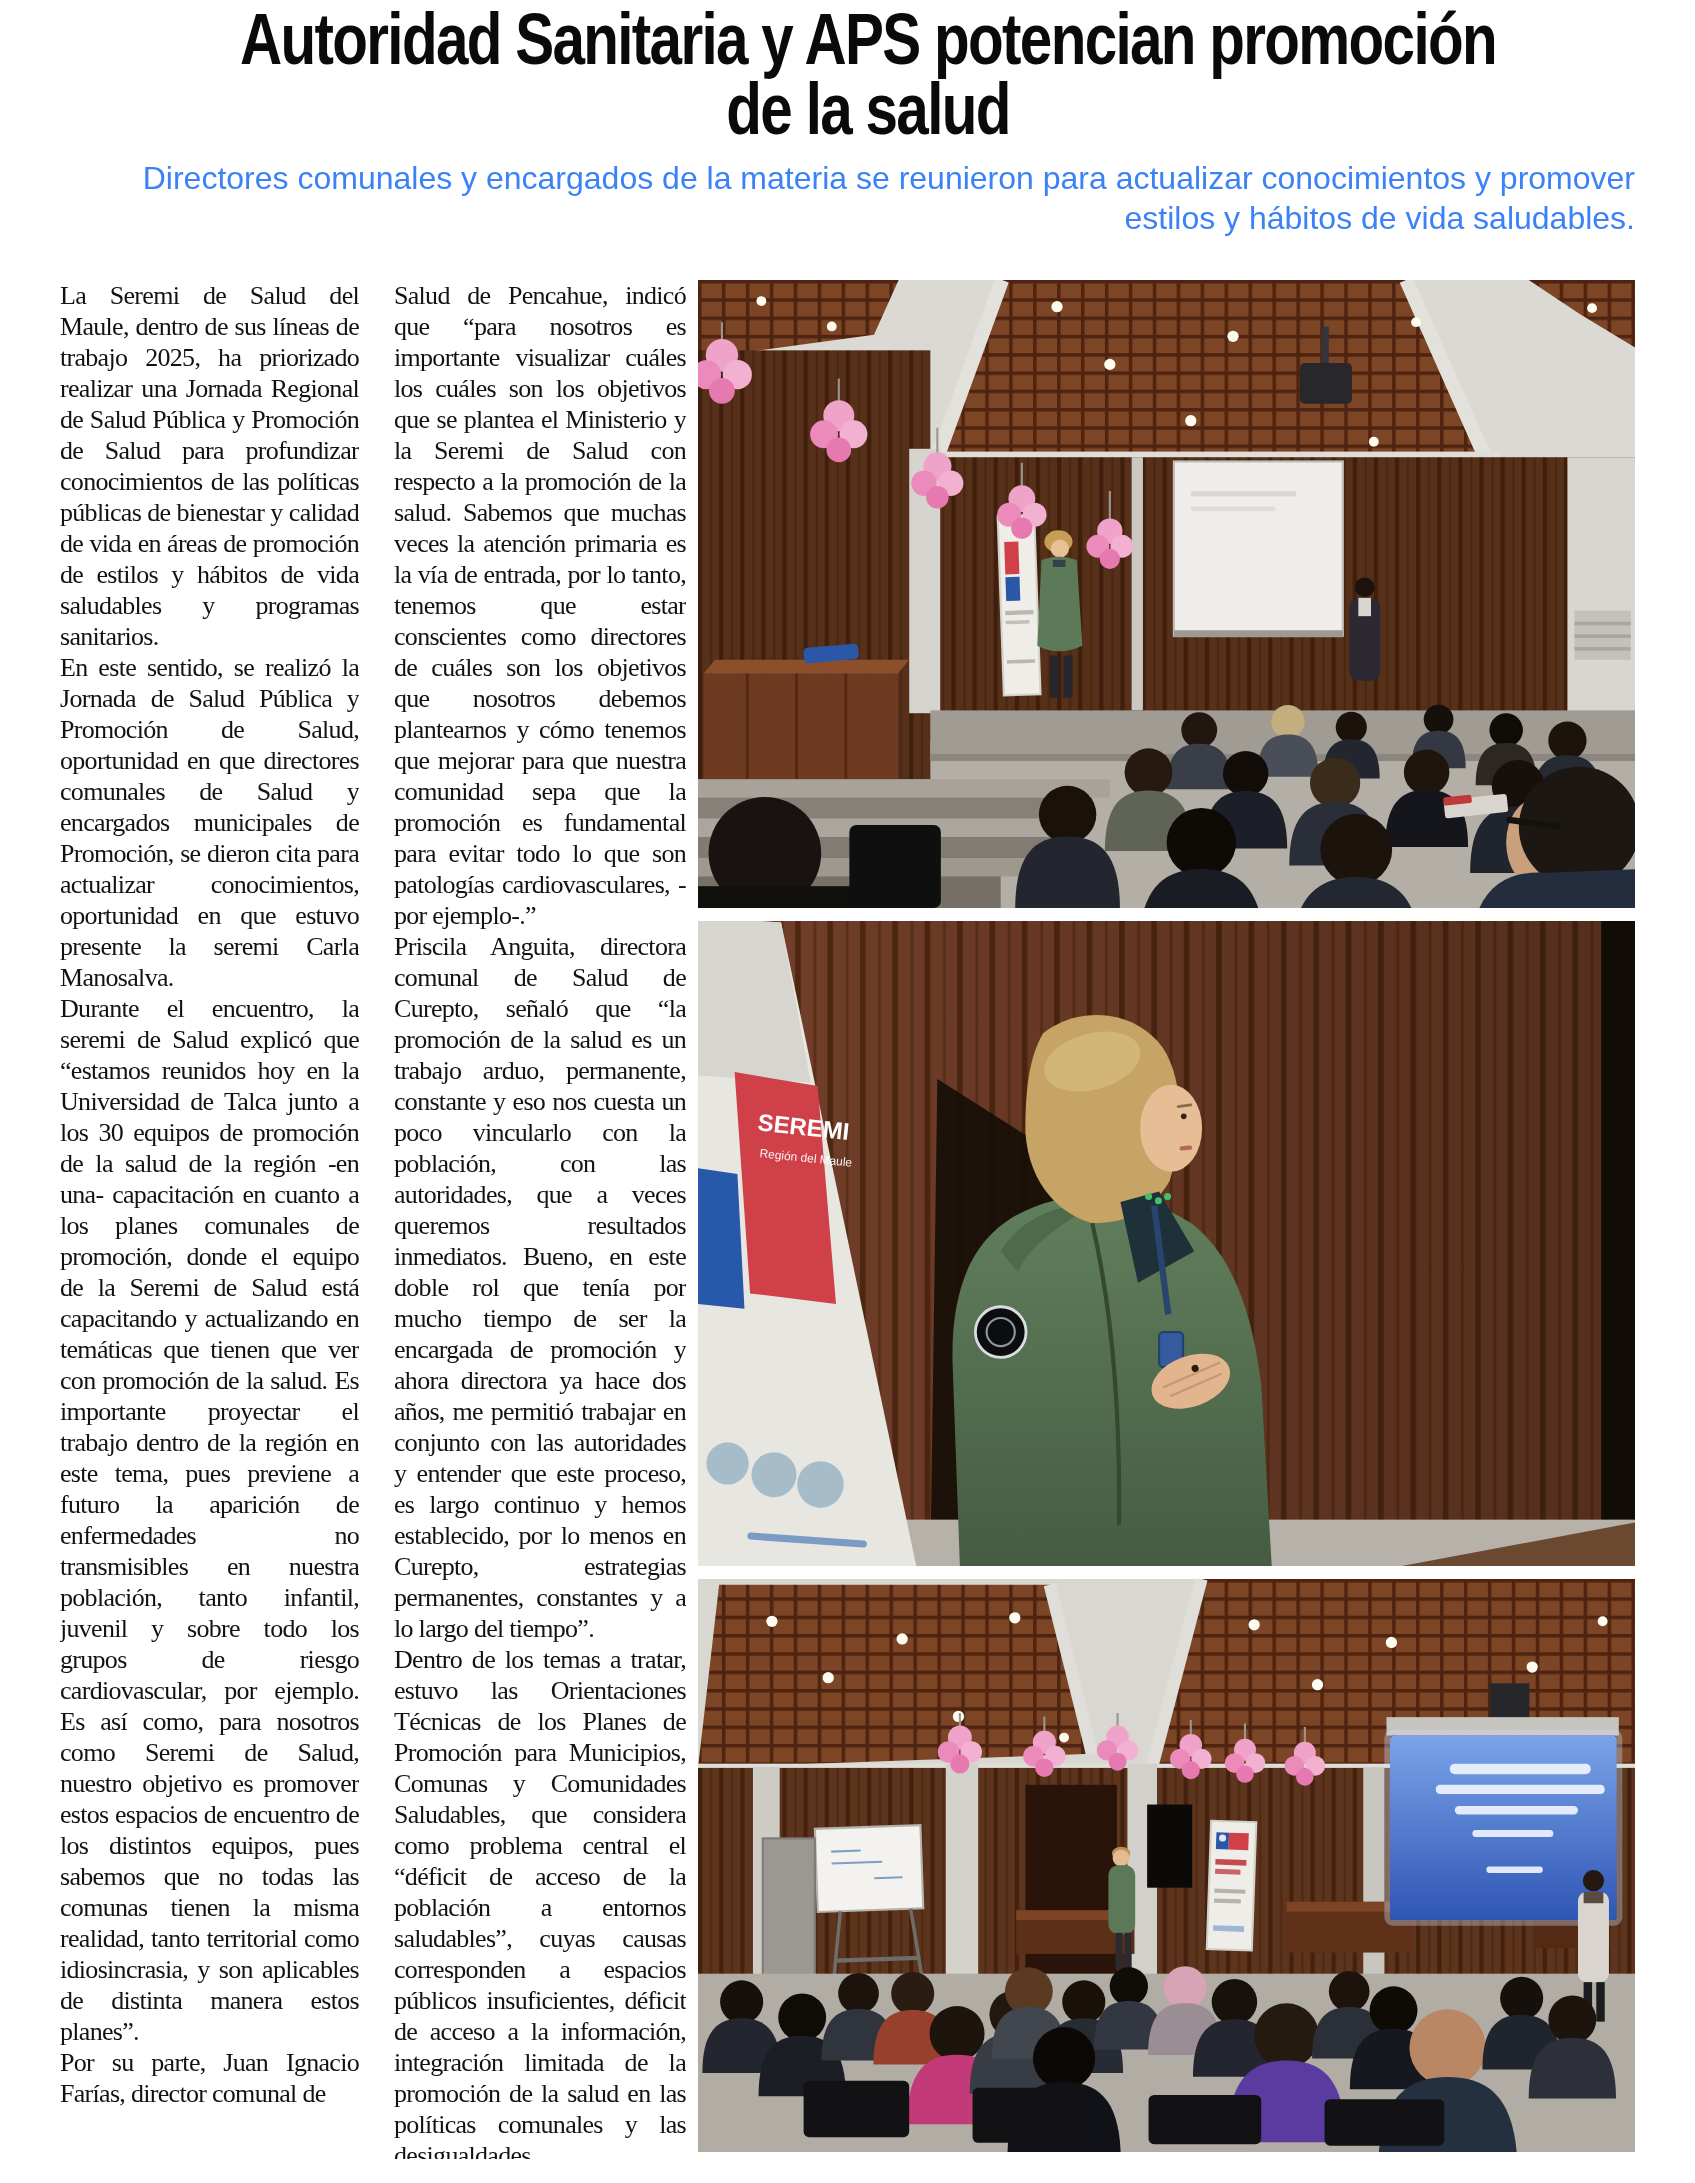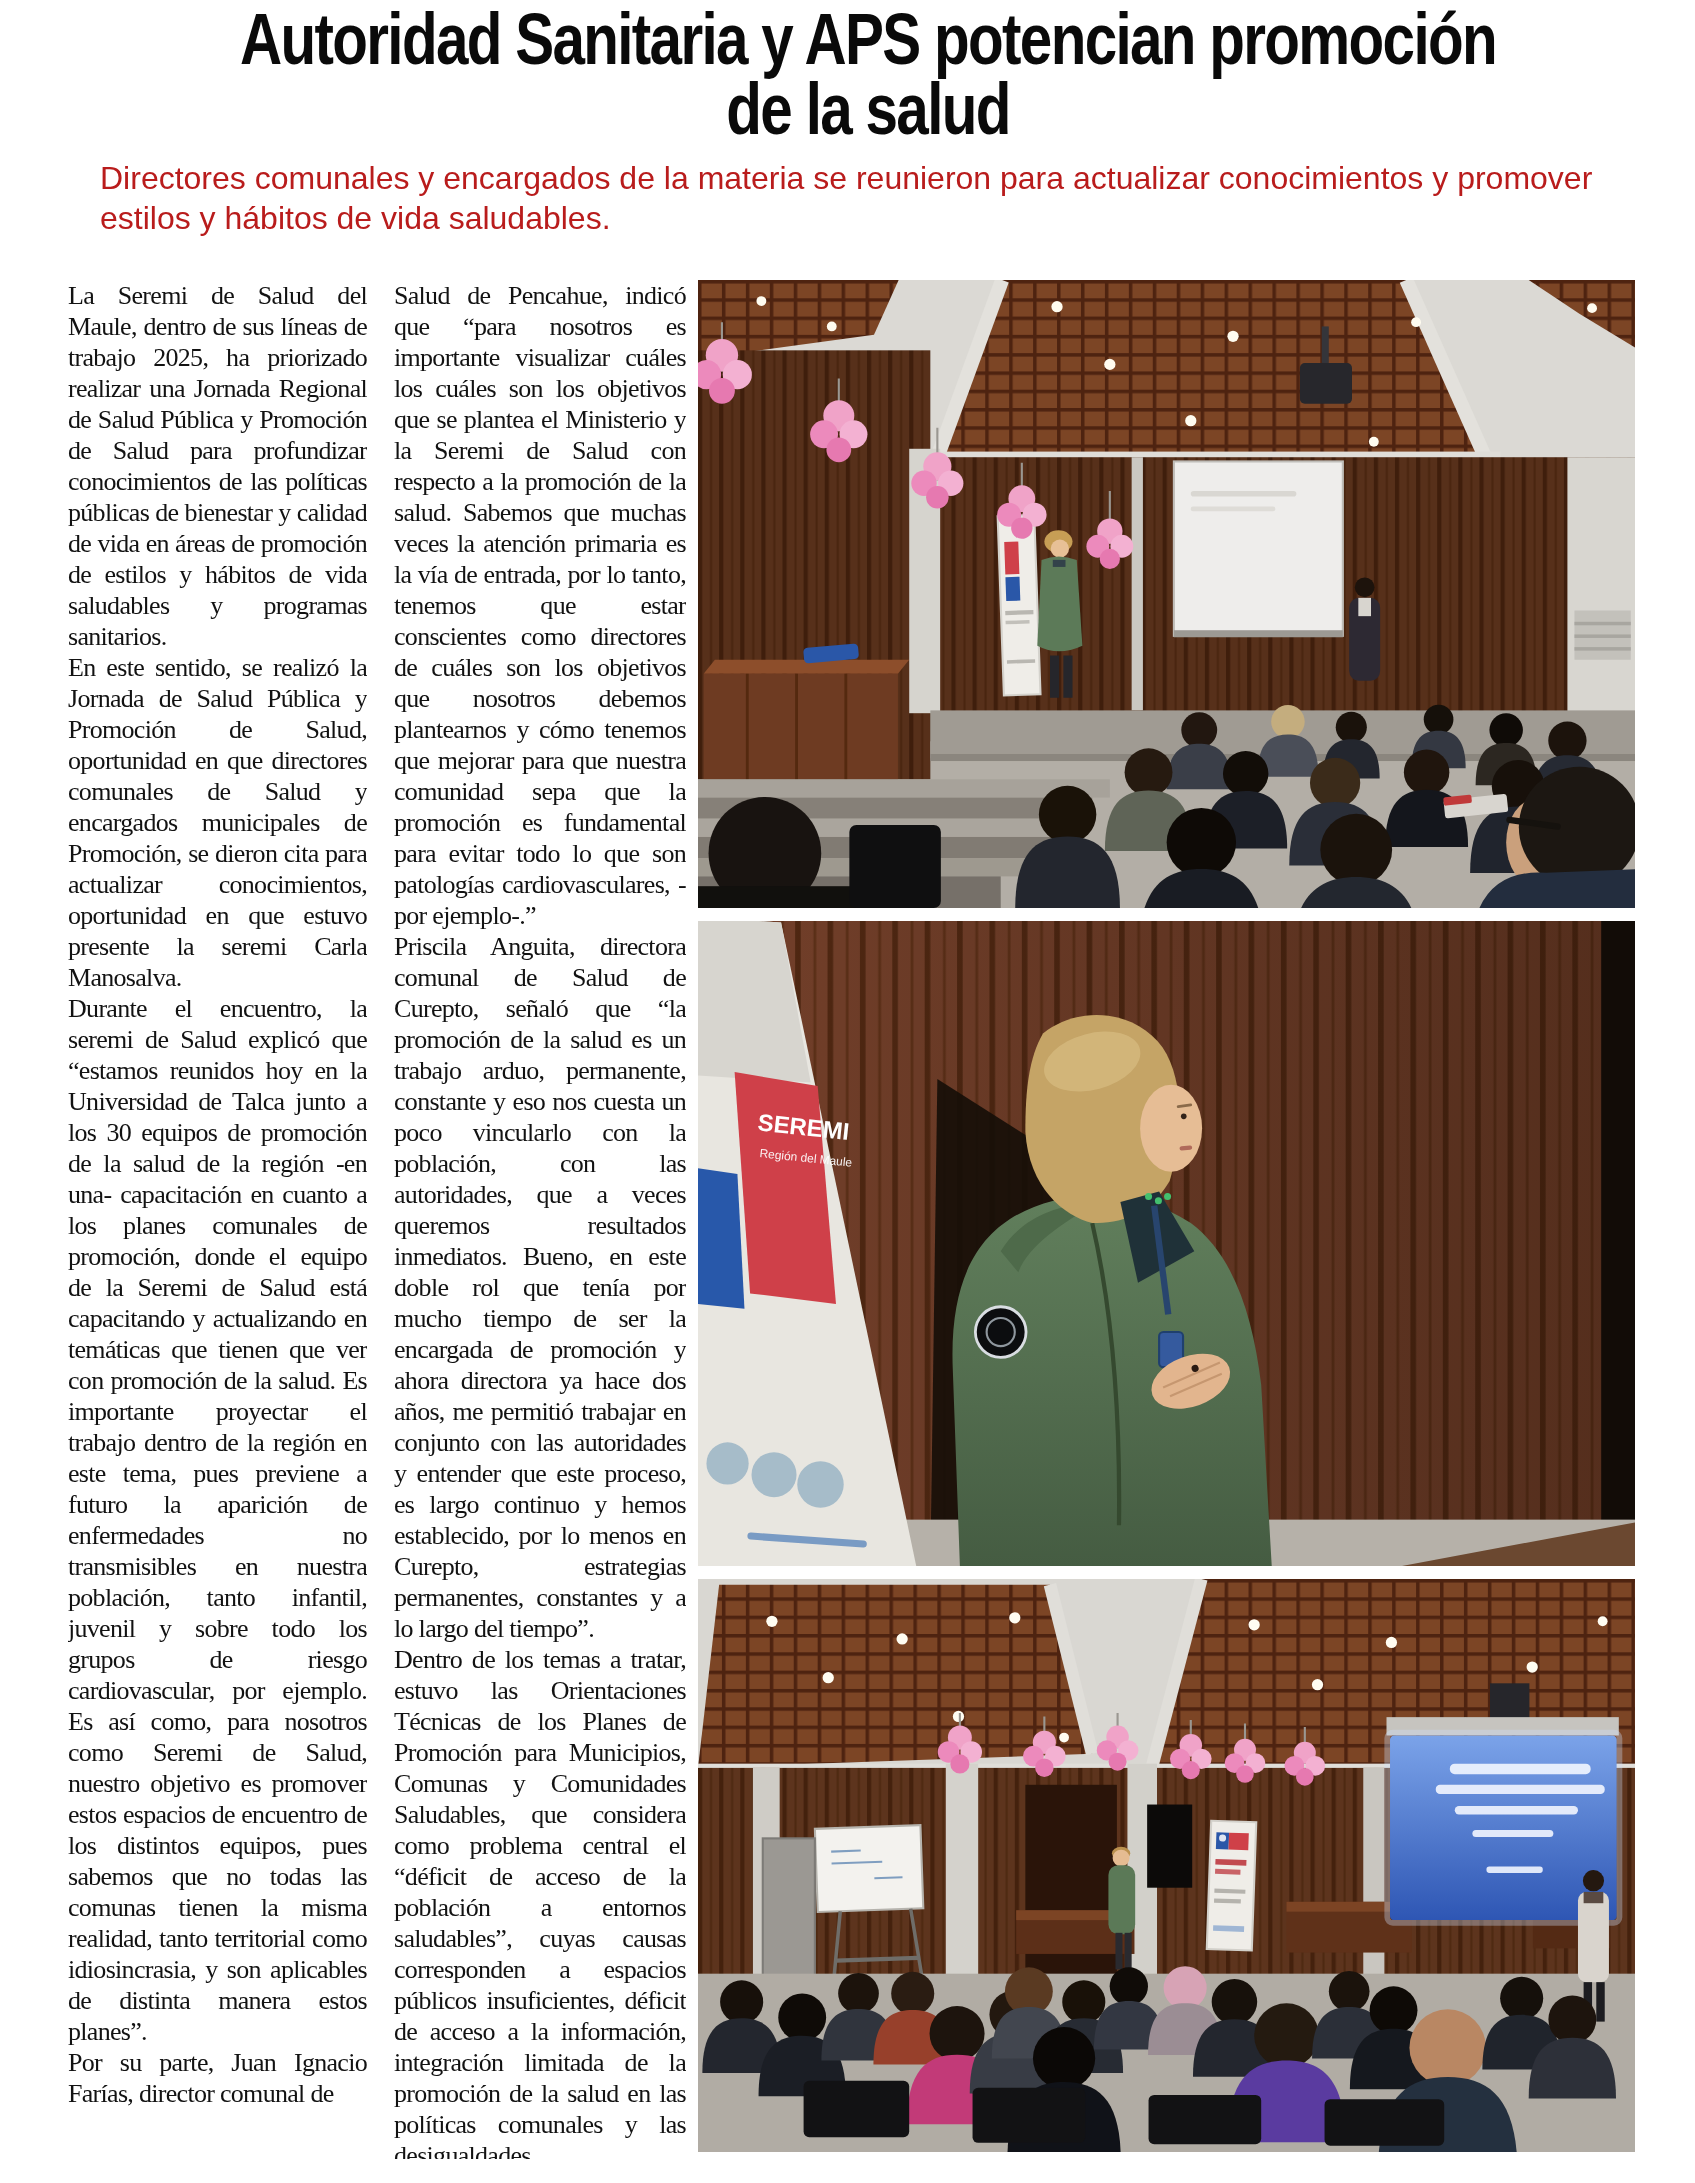--- a/index.html
+++ b/index.html
@@ -7,27 +7,27 @@
           font-family:"Liberation Serif", serif; color:#101010;margin-left:20px; }
 
   .headline { position:absolute; top:4.2px; left:0; width:100%; margin:0;
               font-family:"Liberation Sans", sans-serif; font-weight:bold;
               font-size:73px; line-height:70px; letter-spacing:-2.1px; color:#0a0a0a;
               transform:scaleX(0.8); transform-origin:50% 0; text-align:center; }
   .headline span { display:block; white-space:nowrap; }
 
   .subtitle { position:absolute; top:158px; left:80px; width:1535px; margin:0;
               font-family:"Liberation Sans", sans-serif; font-weight:400;
-              font-size:32px; line-height:40px; color:#b91c1c; text-align:left; }
+              font-size:32px; line-height:40px; color:#3b82f6; text-align:right; }
 
   .col { position:absolute; top:280px; text-align:justify;
          font-size:26px; line-height:31px; letter-spacing:-0.7px; color:#121212;
          overflow:hidden; height:1879px; }
   .col p { margin:0; }
-  .col--1 { left:48px;  width:299px; }
+  .col--1 { left:40px;  width:299px; }
   .col--2 { left:374px; width:292px; }
 
   .photo { position:absolute; left:678px; width:937px; overflow:hidden; background:#d8d6d1; }
   .photo--1 { top:280px;  height:628px; }
   .photo--2 { top:921px; height:645px; }
   .photo--3 { top:1579px; height:573px; }
   .photo svg { display:block; width:100%; height:100%; }
 </style>
 </head>
 <body>

